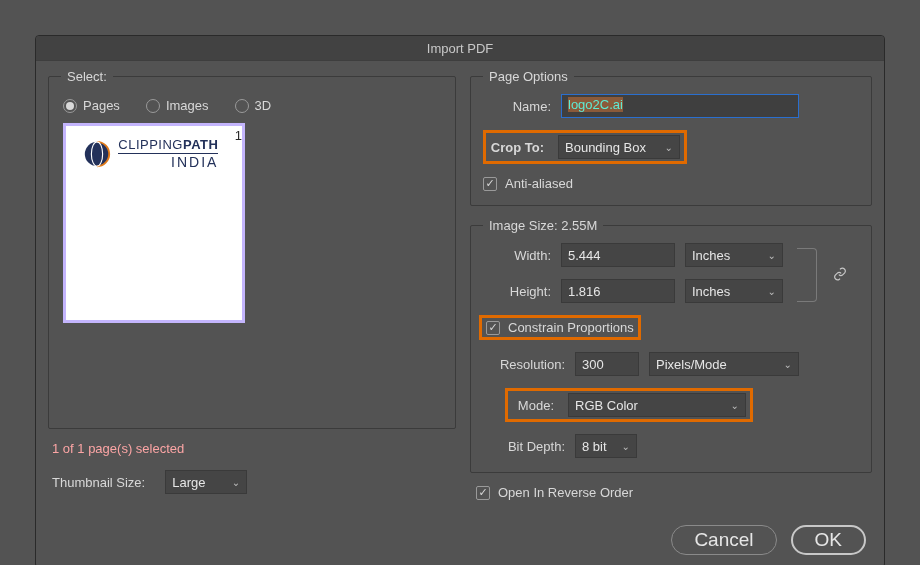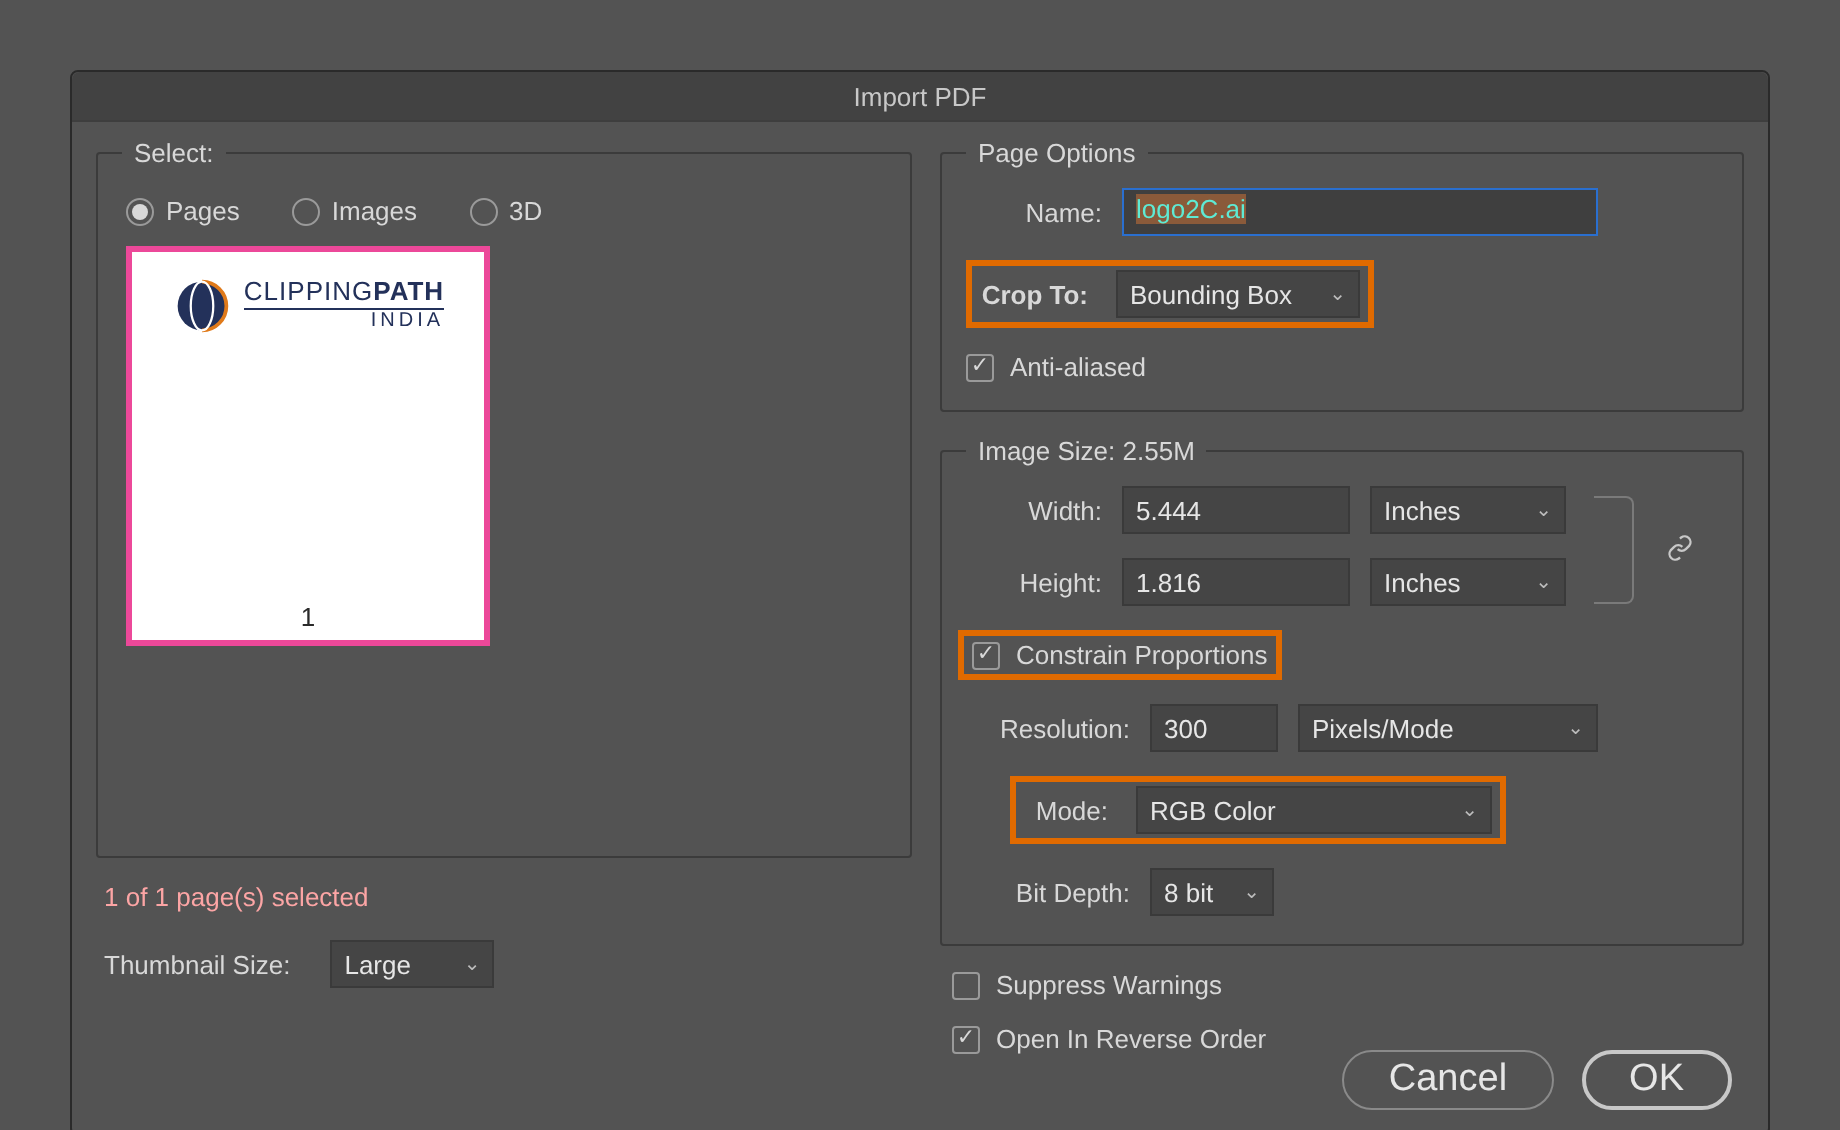--- a/index.html
+++ b/index.html
@@ -12,21 +12,21 @@
   .rightcol { flex: 1; }
 
   fieldset.panel { border: 1px solid #3b3b3b; border-radius: 2px; padding: 10px 12px 12px 12px; margin-bottom: 12px; position: relative; }
   fieldset.panel > legend { padding: 0 6px; color: #d8d8d8; font-size: 13px; }
 
   .radios { display: flex; gap: 26px; align-items: center; margin: 4px 0 10px 2px; }
   .radio { display: flex; align-items: center; gap: 6px; cursor: pointer; }
   .rdot { width: 14px; height: 14px; border-radius: 50%; border: 1px solid #9a9a9a; display: inline-flex; align-items: center; justify-content: center; }
   .rdot.on::after { content: ""; width: 8px; height: 8px; border-radius: 50%; background: #d8d8d8; }
 
-  .thumb { width: 182px; height: 200px; border: 3px solid #ec4899; margin: 2px 0 0 2px; background: #ffffff; position: relative; display: flex; flex-direction: column; }
+  .thumb { width: 182px; height: 200px; border: 3px solid #c4b5fd; margin: 2px 0 0 2px; background: #ffffff; position: relative; display: flex; flex-direction: row; }
   .thumb-img { flex: 1; display: flex; align-items: flex-start; justify-content: center; padding-top: 12px; }
   .thumb-num { text-align: center; color: #2a2a2a; font-size: 13px; padding: 2px 0 4px; font-weight: 500; }
 
   .below-panel { margin-top: 12px; }
   .status { margin: 6px 0 14px 4px; color: #fca5a5; }
   .thumbsize-row { display: flex; align-items: center; gap: 10px; margin-left: 4px; }
 
   .row { display: flex; align-items: center; margin-bottom: 12px; }
   .lbl { text-align: right; padding-right: 10px; white-space: nowrap; }
   .lbl.w70 { width: 78px; }
@@ -61,21 +61,21 @@
 
   .btnbar { position: absolute; right: 18px; bottom: 12px; display: flex; gap: 14px; }
   .btn { background: #535353; border: 1px solid #8a8a8a; color: #e6e6e6; border-radius: 18px; height: 30px; padding: 0 22px; font-size: 19px; cursor: pointer; display: inline-flex; align-items: center; }
   .btn.primary { border: 2px solid #c8c8c8; font-weight: 500; }
 
   .thumb-panel-inner { height: 360px; }
   .logo { display: flex; align-items: center; gap: 6px; }
   .logo-mark { width: 30px; height: 30px; position: relative; }
   .logo-text { color: #23315a; font-weight: 400; letter-spacing: 0.5px; font-size: 13px; line-height: 1.05; }
   .logo-text .b { font-weight: 700; }
-  .logo-sub { color: #23315a; font-size: 10px; letter-spacing: 2px; text-align: right; border-top: 1px solid #23315a; margin-top: 1px; padding-top: 1px; }
+  .logo-sub { color: #23315a; font-size: 14px; letter-spacing: 2px; text-align: right; border-top: 1px solid #23315a; margin-top: 1px; padding-top: 1px; }
 </style>
 </head>
 <body>
 
 <div class="wrap">
 <div class="dialog">
   <div class="title">Import PDF</div>
 
   <div class="body">
 
@@ -226,26 +226,20 @@
 
         <div class="row" style="margin-bottom:2px;">
           <span class="lbl w88">Bit Depth:</span>
           <span class="select s-bit">
             <span>8 bit</span>
             <span class="chev">⌄</span>
           </span>
         </div>
       </fieldset>
 
-      <div class="row" style="margin-left:6px; margin-top:4px;">
-        <span class="check">
-          <span class="chk"></span>
-          <span>Suppress Warnings</span>
-        </span>
-      </div>
       <div class="row" style="margin-left:6px;">
         <span class="check">
           <span class="chk on"></span>
           <span>Open In Reverse Order</span>
         </span>
       </div>
 
     </div>
   </div>
 

